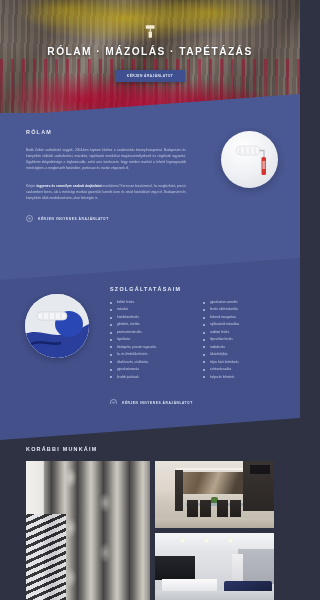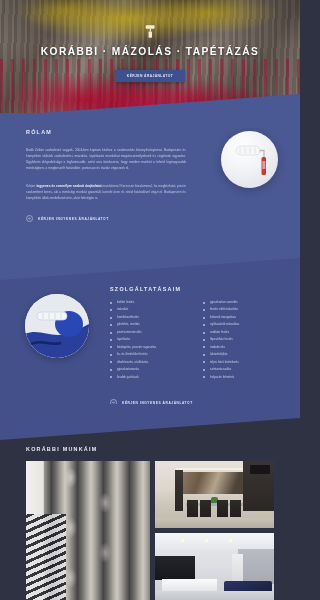--- a/index.html
+++ b/index.html
@@ -260,21 +260,21 @@
     <div class="hero-streaks"></div>
     <div class="hero-drips"></div>
     <div class="hero-shade"></div>
 
     <div class="hero-content">
       <svg class="logo-icon" viewBox="0 0 24 22">
         <rect x="5" y="2" width="13" height="5" rx="1" fill="#f3ead2"></rect>
         <rect x="11" y="7" width="1.6" height="4" fill="#f3ead2"></rect>
         <rect x="9.2" y="11" width="5" height="9" rx="1" fill="#f3ead2"></rect>
       </svg>
-      <div class="hero-title">KORÁBBI · MÁZOLÁS · TAPÉTÁZÁS</div>
+      <div class="hero-title">RÓLAM · MÁZOLÁS · TAPÉTÁZÁS</div>
       <button class="hero-btn">KÉRJEN ÁRAJÁNLATOT</button>
     </div>
 
     <svg class="hero-cut" viewBox="0 0 300 34" preserveAspectRatio="none">
       <polygon points="0,22 300,0 300,34 0,34" fill="#4a5893"></polygon>
     </svg>
   </section>
 
   <section class="about">
     <div class="about-inner">

